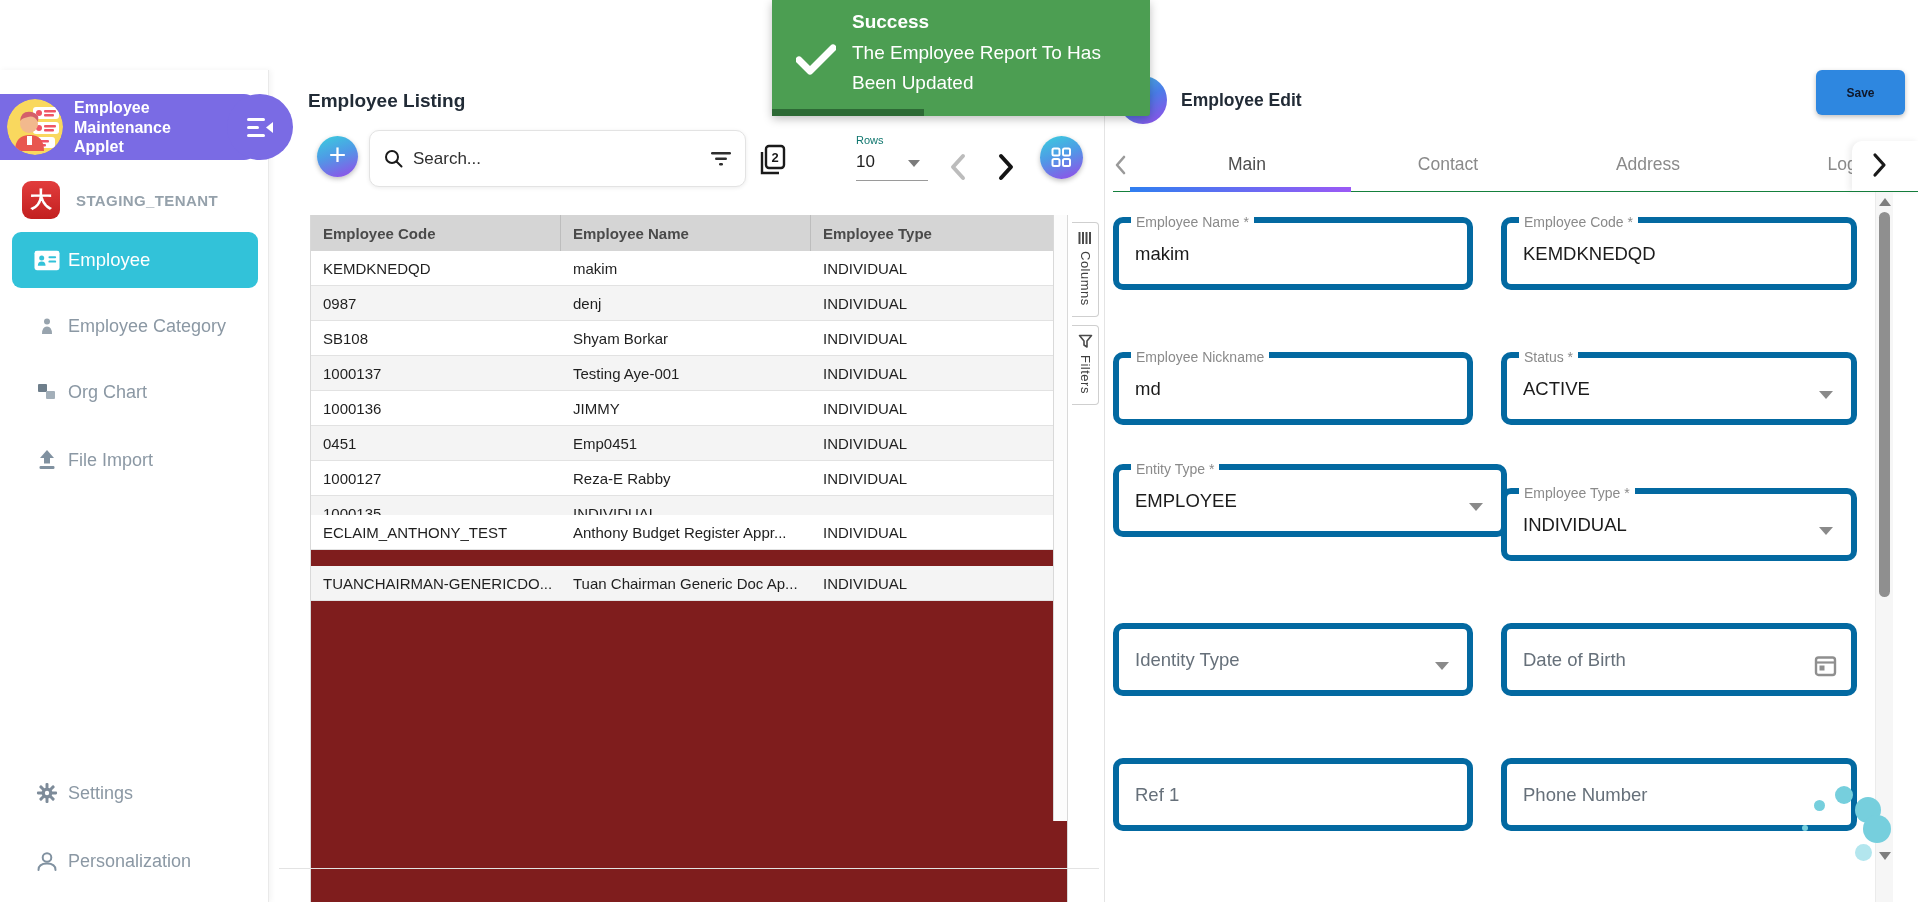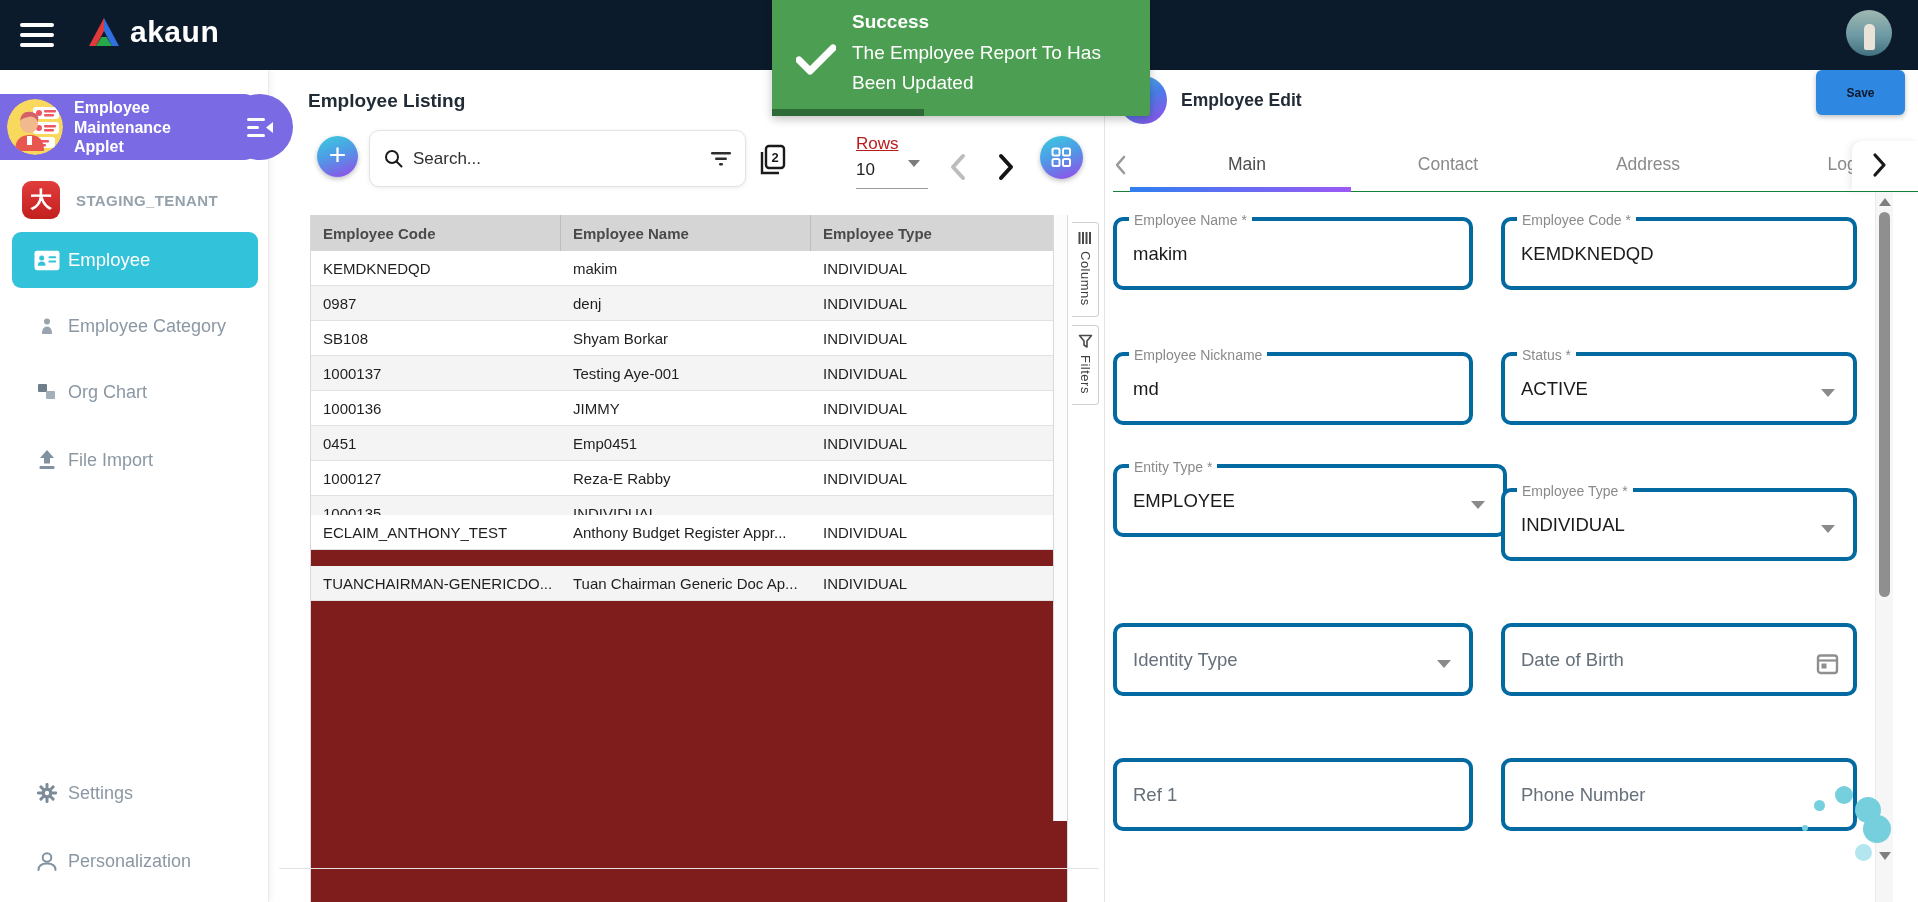--- a/index.html
+++ b/index.html
@@ -58,21 +58,21 @@
   .plus-glyph{color:#fff;font-size:30px;font-weight:400;line-height:1;margin-top:-3px;}
   .grid-btn{left:771px;top:66px;width:43px;height:43px;}
   .searchbox{position:absolute;left:100px;top:60px;width:377px;height:57px;background:#fff;
     border:1px solid #e3e3e3;border-radius:10px;box-shadow:0 1px 4px rgba(0,0,0,.08);
     display:flex;align-items:center;padding:0 14px;}
   .searchbox input{border:none;outline:none;flex:1;font-size:17px;color:#222;margin-left:8px;
     font-family:"Liberation Sans","DejaVu Sans",sans-serif;background:transparent;}
   .searchbox input::placeholder{color:#2f2f2f;opacity:1;}
   .pages-icon{position:absolute;left:488px;top:74px;cursor:pointer;}
   .rows-block{position:absolute;left:587px;top:64px;width:80px;cursor:pointer;}
-  .rows-label{font-size:17px;color:#b91c1c;text-decoration:underline;}
+  .rows-label{font-size:11px;color:#0f766e;}
   .rows-value{font-size:17px;color:#1f1f1f;margin-top:6px;}
   .rows-underline{width:72px;height:1px;background:#9a9a9a;margin-top:8px;}
   .rows-caret{position:absolute;left:52px;top:26px;width:0;height:0;
     border-left:6px solid transparent;border-right:6px solid transparent;border-top:7px solid #7b7b7b;}
   .pg-chev{position:absolute;top:82px;cursor:pointer;}
   .pg-prev{left:678px;}
   .pg-next{left:726px;}
 
   .table{position:absolute;left:41px;top:145px;width:758px;height:728px;
     border:1px solid #d9d9d9;border-top:none;background:#7f1d1d;}
@@ -109,21 +109,21 @@
   .tab{position:absolute;top:14px;transform:translateX(-50%);font-size:17.5px;color:#8a8a8a;cursor:pointer;white-space:nowrap;}
   .tab.active{color:#4d4d4d;}
   .tab-underline{position:absolute;left:17px;top:47px;width:221px;height:5px;
     background:linear-gradient(90deg,#2f7ff0,#9b59f5);}
   .tabs-chev{position:absolute;cursor:pointer;}
   .tabs-chev-left{left:8px;top:84px;}
   .tabs-chev-rightbox{position:absolute;left:747px;top:71px;width:67px;height:50px;background:#fff;
     border-radius:10px 0 0 0;box-shadow:-3px 0 6px rgba(0,0,0,.07);}
   .tabs-chev-right{left:765px;top:81px;}
 
-  .field{position:absolute;height:73px;border:4px solid #0369a1;border-radius:10px;background:#fff;cursor:text;}
+  .field{position:absolute;height:73px;border:6px solid #0369a1;border-radius:10px;background:#fff;cursor:text;}
   .flabel{position:absolute;left:12px;top:-9px;background:#fff;padding:0 5px;font-size:14px;color:#8a8a8a;white-space:nowrap;}
   .fvalue{position:absolute;left:16px;top:50%;transform:translateY(-50%);font-size:18.5px;color:#1b1b1b;}
   .fvalue.placeholder{color:#66707a;}
   .fcaret{position:absolute;right:18px;top:33px;width:0;height:0;
     border-left:7px solid transparent;border-right:7px solid transparent;border-top:8px solid #8a8a8a;}
   .fcal{position:absolute;right:14px;top:25px;}
 
   .vscroll{position:absolute;left:770px;top:122px;width:18px;bottom:0;background:#f6f6f6;border-left:1px solid #ebebeb;}
   .vs-up{position:absolute;left:3px;top:6px;width:0;height:0;border-left:6px solid transparent;
     border-right:6px solid transparent;border-bottom:8px solid #7e7e7e;}
@@ -133,38 +133,20 @@
 
   .dot{position:absolute;border-radius:50%;background:#76cfdd;z-index:5;}
 
   svg{display:block;}
 </style>
 </head>
 <body>
 
 <div class="stage">
 
-  <div class="navbar">
-    <div class="hamburger">
-        <span></span>
-        <span></span>
-        <span></span>
-      </div>
-    <div class="brand">
-      <span>
-        <svg width="36" height="32" viewBox="0 0 36 32">
-          <polygon points="18,2 3,30 10,30 18,15" fill="#e03a3a"></polygon>
-          <polygon points="18,2 33,30 26,30 18,15" fill="#2f6fe0"></polygon>
-          <polygon points="10,30 26,30 20.5,21 15.5,21" fill="#27a84a"></polygon>
-        </svg>
-      </span>
-      <span class="brand-text">akaun</span>
-    </div>
-    <div class="nav-avatar"></div>
-  </div>
 
   <aside class="sidebar">
     <div class="applet">
       <div class="applet-avatar">
         <svg width="56" height="56" viewBox="0 0 56 56">
           <circle cx="28" cy="28" r="28" fill="#f9d85e"></circle>
           <g fill="#fff">
             <rect x="26" y="8" width="26" height="12" rx="3"></rect>
             <rect x="26" y="23" width="26" height="12" rx="3"></rect>
             <rect x="26" y="38" width="22" height="11" rx="3"></rect>

